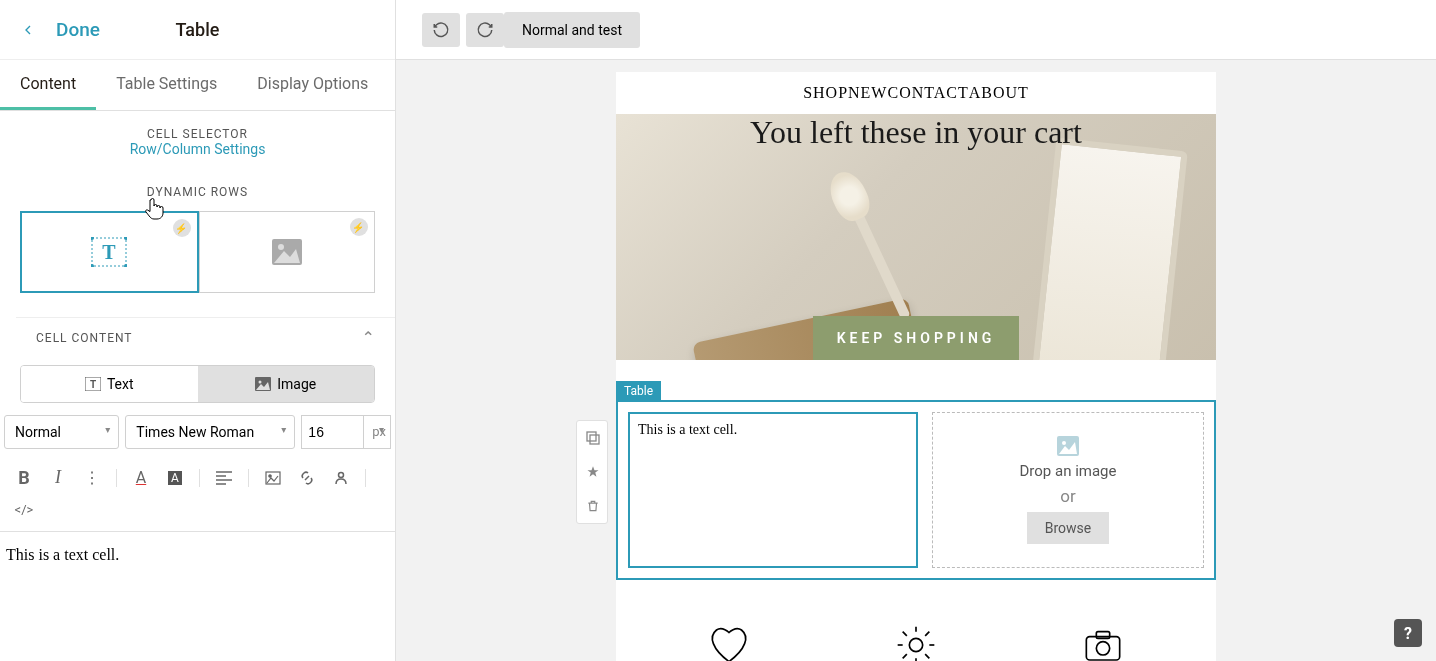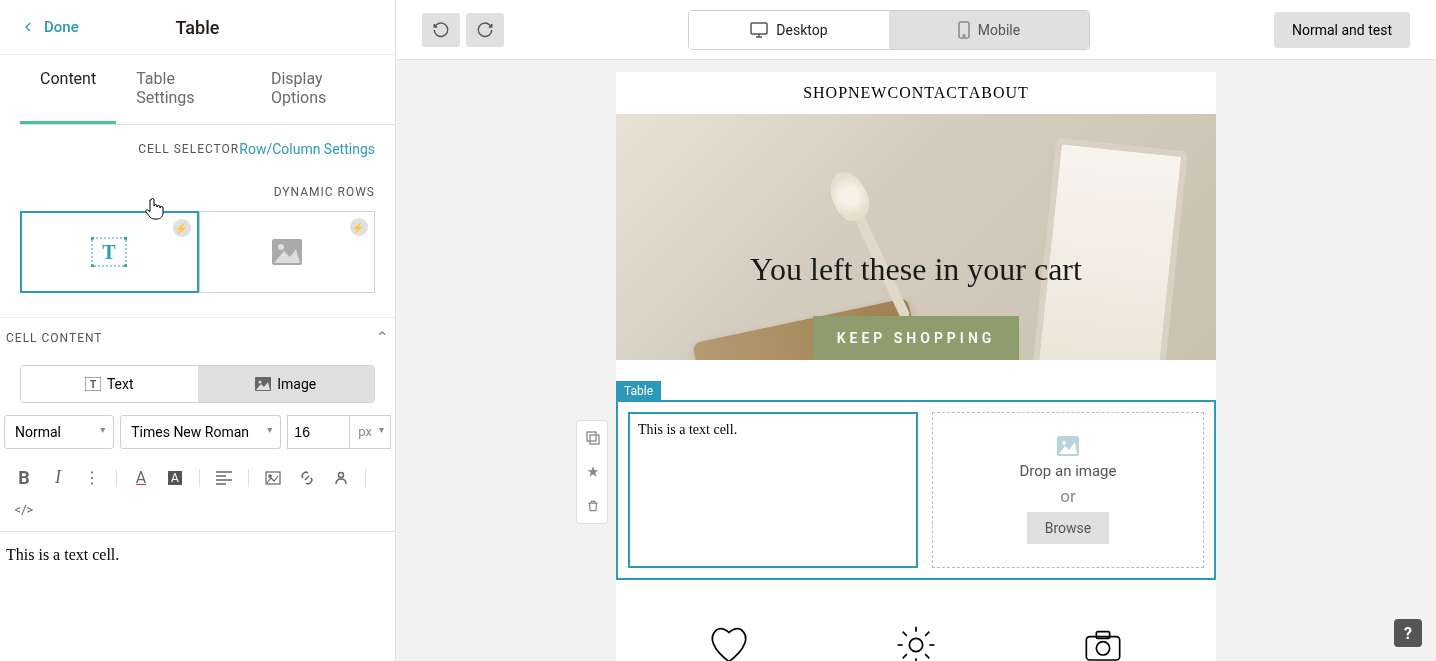--- a/index.html
+++ b/index.html
@@ -1,53 +1,53 @@
 <!DOCTYPE html>
 <html><head>
 <meta charset="utf-8">
 <style>
   * { box-sizing: border-box; margin: 0; padding: 0; }
   body { font-family: -apple-system, BlinkMacSystemFont, "Segoe UI", Roboto, Helvetica, Arial, sans-serif; background: #f8f8f8; width: 1436px; height: 661px; overflow: hidden; position: relative; }
   
   
   .sidebar { position: absolute; left: 0; top: 0; width: 396px; height: 100%; background: #fff; border-right: 1px solid #e0e0e0; }
   .sidebar-header { display: flex; align-items: center; padding: 18px 20px; border-bottom: 1px solid #eee; position: relative; }
-  .done-link { color: #2c9ab7; font-size: 15px; font-weight: 500; display: flex; align-items: center; gap: 8px; cursor: pointer; }
+  .done-link { color: #2c9ab7; font-size: 19px; font-weight: 500; display: flex; align-items: center; gap: 20px; cursor: pointer; }
   .done-link svg { width: 16px; height: 16px; }
   .panel-title { position: absolute; left: 50%; transform: translateX(-50%); font-size: 18px; font-weight: 500; color: #241c15; }
   
-  .tabs { display: flex; border-bottom: 1px solid #e0e0e0; margin-left: 20px; }
+  .tabs { display: flex; border-bottom: 1px solid #e0e0e0; }
   .tab { padding: 14px 20px; font-size: 16px; color: #6b6b6b; cursor: pointer; border-bottom: 3px solid transparent; }
   .tab.active { color: #241c15; border-bottom-color: #4dbfa6; }
   
   .section { padding: 16px 20px; }
-  .section-header { display: flex; justify-content: flex-end; align-items: center; font-size: 12px; letter-spacing: 1px; color: #555; margin-bottom: 12px; }
+  .section-header { display: flex; justify-content: flex-start; align-items: center; font-size: 12px; letter-spacing: 1px; color: #555; margin-bottom: 12px; flex-direction: column; }
   .link-blue { color: #2c9ab7; font-size: 14px; letter-spacing: 0; cursor: pointer; }
   
   .dynamic-rows { display: flex; gap: 0; margin-bottom: 8px; }
   .row-card { flex: 1; height: 82px; border: 1px solid #d0d0d0; display: flex; align-items: center; justify-content: center; position: relative; background: #fff; cursor: pointer; }
   .row-card.selected { border: 2px solid #2c9ab7; }
   .row-card .bolt { position: absolute; top: 6px; right: 6px; width: 18px; height: 18px; background: #e0e0e0; border-radius: 50%; display: flex; align-items: center; justify-content: center; font-size: 10px; color: #555; }
   
-  .cell-content-head { display: flex; justify-content: space-between; align-items: center; padding: 10px 6px; border-top: 1px solid #eee; }
+  .cell-content-head { display: flex; justify-content: space-between; align-items: center; padding: 10px 20px; border-top: 1px solid #eee; margin-left: 16px; }
   .cell-content-head .lbl { font-size: 12px; letter-spacing: 1px; color: #555; }
   .chev { color: #888; }
   
   .content-type { display: flex; margin: 8px 20px 12px; border: 1px solid #d0d0d0; border-radius: 4px; overflow: hidden; }
   .content-type-btn { flex: 1; padding: 10px; text-align: center; background: #e0e0e0; display: flex; align-items: center; justify-content: center; gap: 6px; cursor: pointer; font-size: 14px; }
   .content-type-btn.active { background: #fff; }
   
   .toolbar-row1 { display: flex; gap: 6px; padding: 0 4px 10px; }
   .select { border: 1px solid #d0d0d0; background: #fff; padding: 8px 28px 8px 10px; font-size: 14px; border-radius: 3px; position: relative; cursor: pointer; }
   .select::after { content: '▾'; position: absolute; right: 8px; color: #888; font-size: 10px; }
   .select.style { width: 120px; }
   .select.font { width: 178px; }
   .size-group { display: flex; }
   .size-input { border: 1px solid #d0d0d0; width: 63px; padding: 8px 6px; font-size: 14px; }
-  .size-unit { border: 1px solid #d0d0d0; border-left: none; padding: 8px 18px 8px 8px; font-size: 13px; color: #888; background: #fff; position: relative; }
+  .size-unit { border: 1px solid #d0d0d0; border-left: none; padding: 8px 4px 8px 8px; font-size: 13px; color: #888; background: #fff; position: relative; }
   .size-unit::after { content: '▾'; position: absolute; right: 6px; color: #888; font-size: 10px; }
   
   .toolbar-row2 { display: flex; align-items: center; gap: 14px; padding: 8px 14px 14px; border-bottom: 1px solid #e0e0e0; flex-wrap: wrap; }
   .tool-btn { color: #666; cursor: pointer; display: flex; align-items: center; justify-content: center; width: 20px; }
   .tool-sep { width: 1px; height: 18px; background: #e0e0e0; }
   
   .editor-area { padding: 14px 6px; font-family: "Times New Roman", serif; font-size: 16px; color: #000; }
   
   
   .topbar { position: absolute; left: 396px; right: 0; top: 0; height: 60px; background: #fff; border-bottom: 1px solid #e0e0e0; display: flex; align-items: center; padding: 0 26px; }
@@ -57,21 +57,21 @@
   .viewport-toggle { display: flex; border: 1px solid #d0d0d0; border-radius: 4px; overflow: hidden; margin: 0 auto; }
   .vp-btn { width: 200px; padding: 10px; background: #e0e0e0; display: flex; align-items: center; justify-content: center; gap: 8px; cursor: pointer; font-size: 14px; color: #555; }
   .vp-btn.active { background: #fff; color: #241c15; }
   
   .preview-btn { background: #e0e0e0; padding: 10px 18px; border-radius: 3px; font-size: 14px; cursor: pointer; }
   
   
   .canvas { position: absolute; left: 396px; top: 60px; right: 0; bottom: 0; background: #f2f2f2; overflow: auto; }
   .email { width: 600px; margin: 12px auto 40px; background: #fff; }
   .email-nav { display: flex; justify-content: center; padding: 12px 0; font-family: Georgia, serif; font-size: 16px; letter-spacing: 1px; }
-  .hero { height: 246px; position: relative; overflow: hidden; display: flex; flex-direction: column; align-items: center; justify-content: flex-end; }
+  .hero { height: 246px; position: relative; overflow: hidden; display: flex; flex-direction: column; align-items: center; justify-content: space-between; }
   .hero-bg { position: absolute; inset: 0; background: linear-gradient(135deg, #e8e2d5 0%, #d4cdbf 40%, #c9c0ae 100%); }
   .hero-bg::before { content:''; position:absolute; left:80px; bottom:-20px; width:220px; height:60px; background: linear-gradient(90deg,#b59a72,#a07f50); border-radius: 8px; transform: rotate(-12deg); box-shadow: 0 4px 10px rgba(0,0,0,.15);}
   .hero-bg::after { content:''; position:absolute; right:40px; top:30px; width:120px; height:220px; background: linear-gradient(180deg,#f7f4ee,#ece6d8); border:6px solid #d9d2c2; border-radius:6px; transform: rotate(6deg);}
   .brush { position:absolute; left:260px; top:90px; width:10px; height:120px; background:#e0d9ca; border-radius:5px; transform: rotate(-25deg);}
   .brush::before { content:''; position:absolute; top:-40px; left:-12px; width:34px; height:50px; background: radial-gradient(circle,#f5f1e6 30%, #e6ddca 70%); border-radius:50% 50% 40% 40%;}
   .hero h1 { position: relative; font-family: Georgia, serif; font-weight: 400; font-size: 32px; color: #1a1a1a; text-align: center; margin-bottom: 28px; }
   .hero-btn { position: relative; background: #8d9d6e; color: #fff; padding: 14px 24px; letter-spacing: 4px; font-size: 14px; font-weight: 600; cursor: pointer; }
   
   .table-block { position: relative; margin-top: 40px; }
   .table-label { position: absolute; top: -19px; left: 0; background: #2c9ab7; color: #fff; font-size: 12px; padding: 3px 8px; }
@@ -237,37 +237,20 @@
           <path d="M3 12a9 9 0 1 0 3-7l-3 3m0-4v4h4"></path>
         </svg>
     </div>
     <div class="hist-btn">
       <svg width="18" height="18" viewBox="0 0 24 24" fill="none" stroke="#555" stroke-width="2">
           <path d="M21 12a9 9 0 1 1-3-7l3 3m0-4v4h-4"></path>
         </svg>
     </div>
   </div>
 
-  <div class="viewport-toggle">
-    <div class="vp-btn active">
-      <svg width="18" height="16" viewBox="0 0 18 16" fill="none" stroke="#555" stroke-width="1.5">
-          <rect x="1" y="1" width="16" height="11" rx="1"></rect>
-          <line x1="6" y1="15" x2="12" y2="15"></line>
-          <line x1="9" y1="12" x2="9" y2="15"></line>
-        </svg>
-      <span>Desktop</span>
-    </div>
-    <div class="vp-btn">
-      <svg width="12" height="18" viewBox="0 0 12 18" fill="none" stroke="#888" stroke-width="1.5">
-          <rect x="1" y="1" width="10" height="16" rx="2"></rect>
-          <circle cx="6" cy="14.5" r="0.8" fill="#888"></circle>
-        </svg>
-      <span>Mobile</span>
-    </div>
-  </div>
 
   <div class="preview-btn">Normal and test</div>
 </div>
 
 <div class="canvas">
   <div class="email">
     <div class="email-nav">
       <span>SHOP</span>
       <span>NEW</span>
       <span>CONTACT</span>

